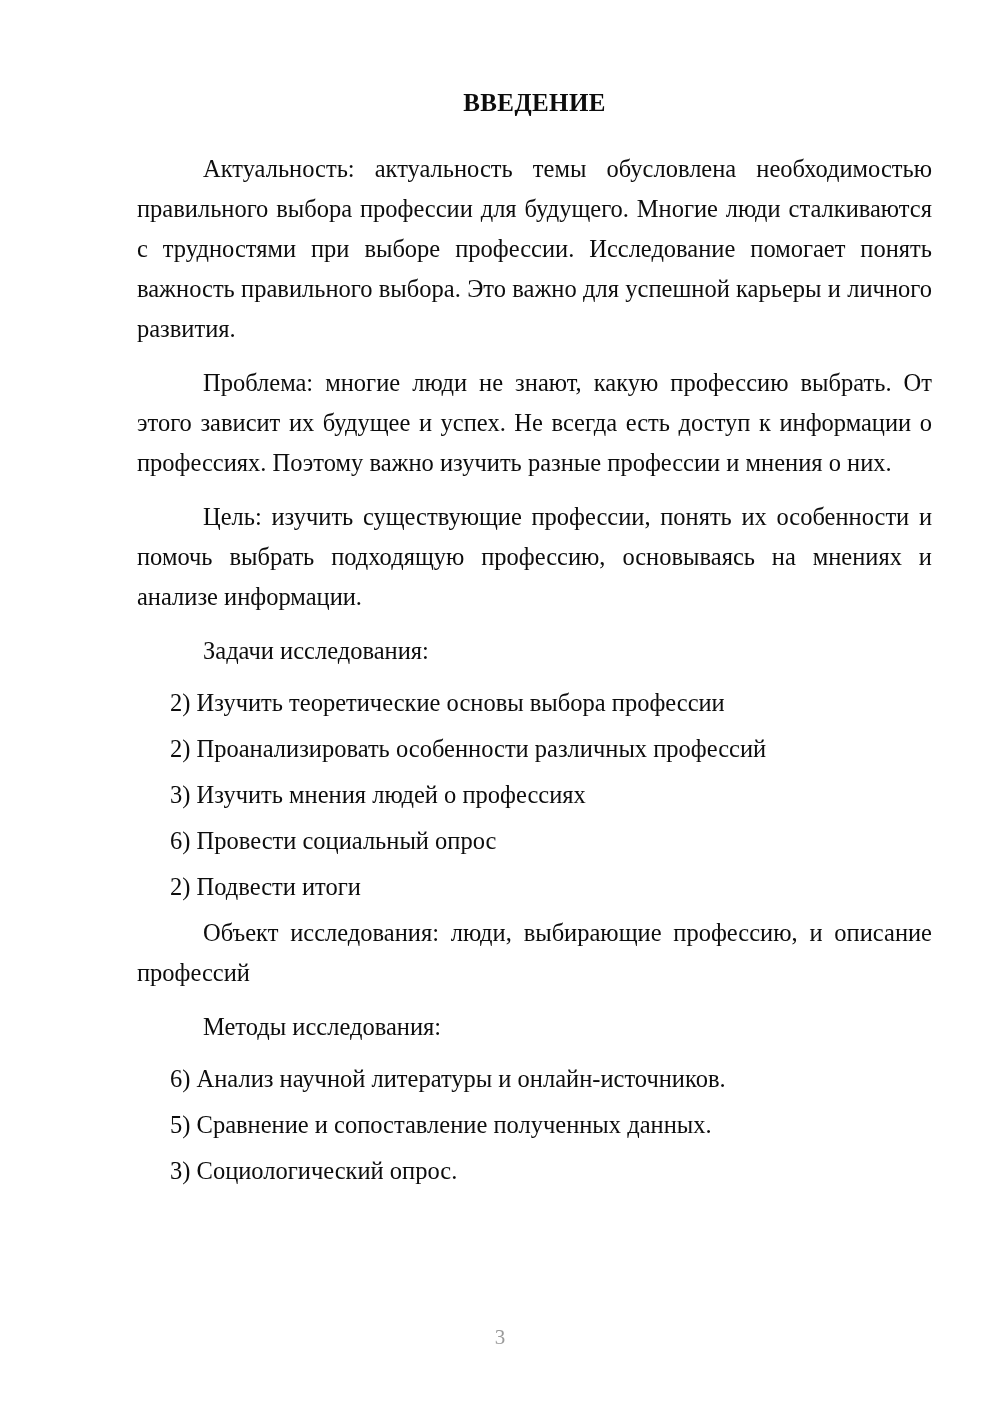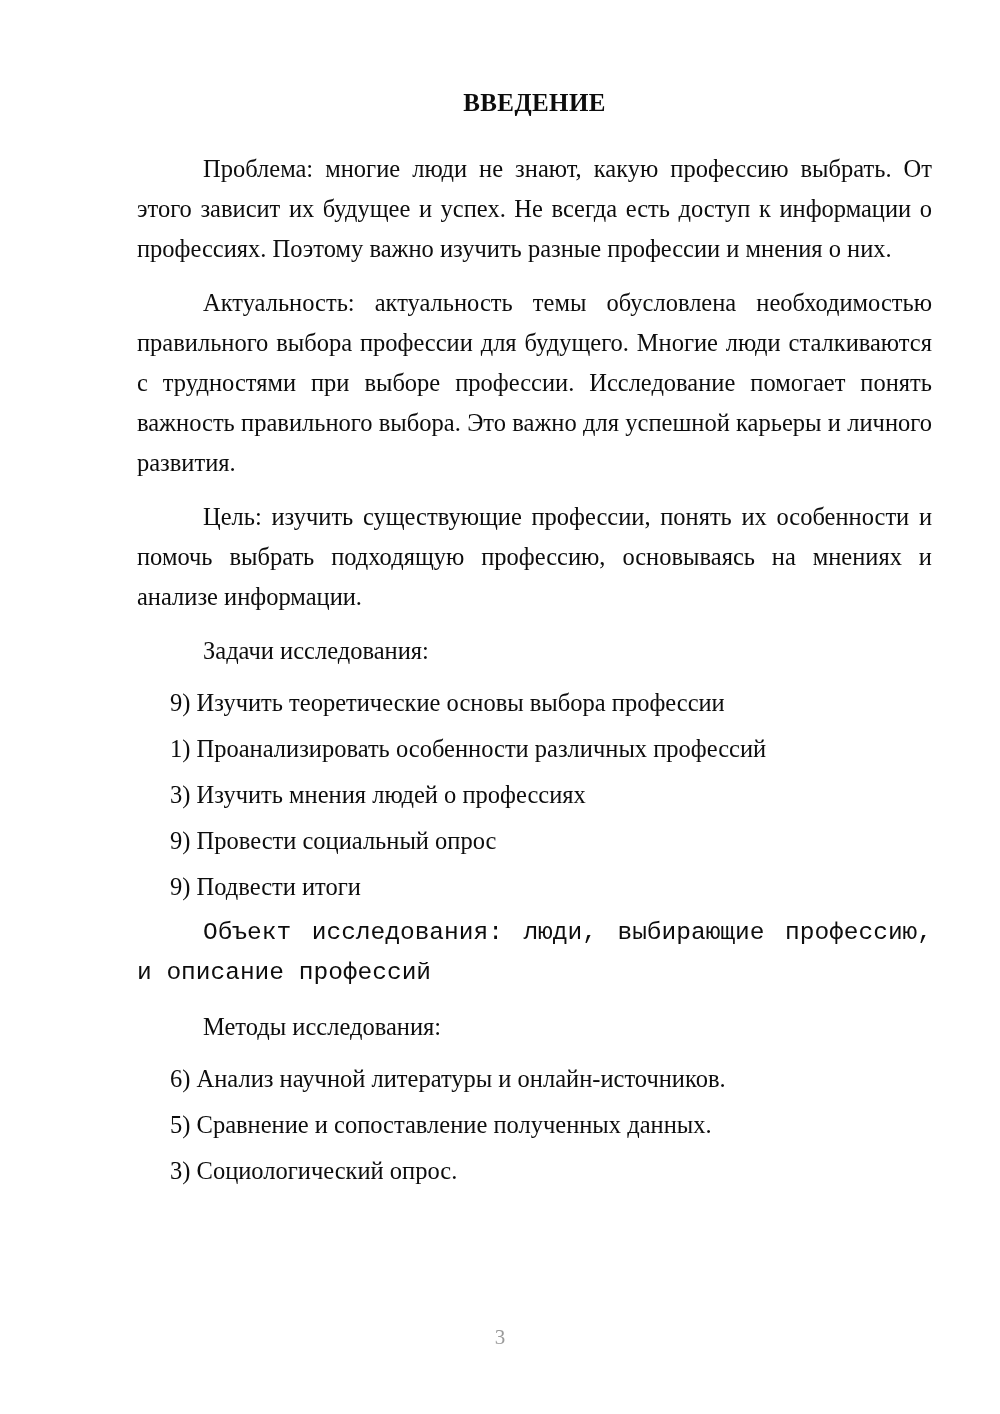--- a/index.html
+++ b/index.html
@@ -68,21 +68,20 @@
     font-size: 24.5px;
     line-height: 40px;
     margin: 0 0 6px 0;
     padding-left: 33px;
     text-align: left;
     white-space: nowrap;
   }
 
   .gap-after-list {
     margin-top: 13px;
-    font-family: Liberation Mono, monospace;
   }
 
   .page-number {
     position: absolute;
     left: 0;
     top: 1327px;
     width: 1000px;
     text-align: center;
     font-size: 21px;
     color: #9a9a9a;
@@ -91,34 +90,34 @@
 </style>
 </head>
 <body>
 
 <div class="page">
 
   <div class="content">
 
     <h1 class="doc-title">ВВЕДЕНИЕ</h1>
 
+    <p class="para">Актуальность: актуальность темы обусловлена необходимостью правильного выбора профессии для будущего. Многие люди сталкиваются с трудностями при выборе профессии. Исследование помогает понять важность правильного выбора. Это важно для успешной карьеры и личного развития.</p>
+
     <p class="para">Проблема: многие люди не знают, какую профессию выбрать. От этого зависит их будущее и успех. Не всегда есть доступ к информации о профессиях. Поэтому важно изучить разные профессии и мнения о них.</p>
-
-    <p class="para">Актуальность: актуальность темы обусловлена необходимостью правильного выбора профессии для будущего. Многие люди сталкиваются с трудностями при выборе профессии. Исследование помогает понять важность правильного выбора. Это важно для успешной карьеры и личного развития.</p>
 
     <p class="para">Цель: изучить существующие профессии, понять их особенности и помочь выбрать подходящую профессию, основываясь на мнениях и анализе информации.</p>
 
     <p class="para">Задачи исследования:</p>
 
     <ul class="list">
-      <li>9) Изучить теоретические основы выбора профессии</li>
-      <li>1) Проанализировать особенности различных профессий</li>
+      <li>2) Изучить теоретические основы выбора профессии</li>
+      <li>2) Проанализировать особенности различных профессий</li>
       <li>3) Изучить мнения людей о профессиях</li>
-      <li>9) Провести социальный опрос</li>
-      <li>9) Подвести итоги</li>
+      <li>6) Провести социальный опрос</li>
+      <li>2) Подвести итоги</li>
     </ul>
 
     <p class="para gap-after-list">Объект исследования: люди, выбирающие профессию, и описание профессий</p>
 
 
 
     <p class="para">Методы исследования:</p>
 
     <ul class="list">
       <li>6) Анализ научной литературы и онлайн-источников.</li>

